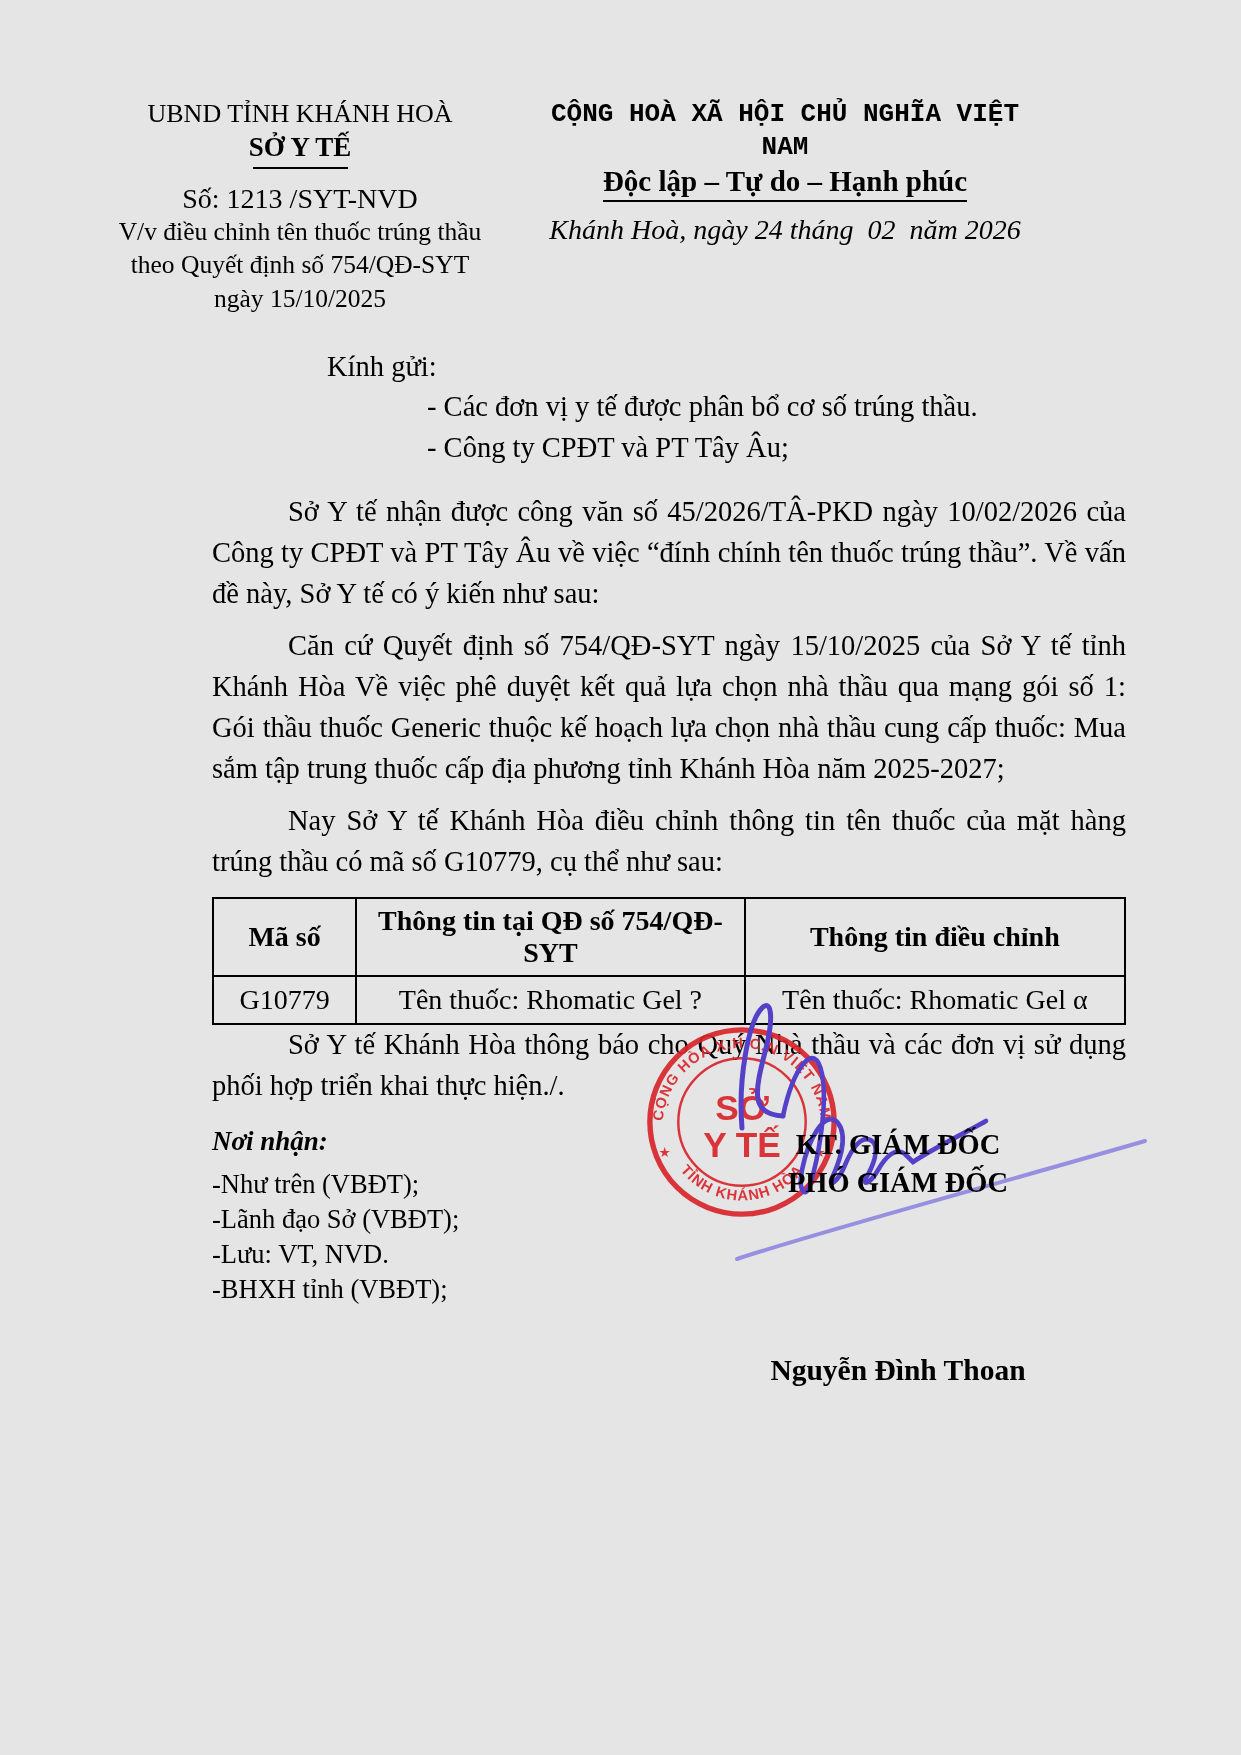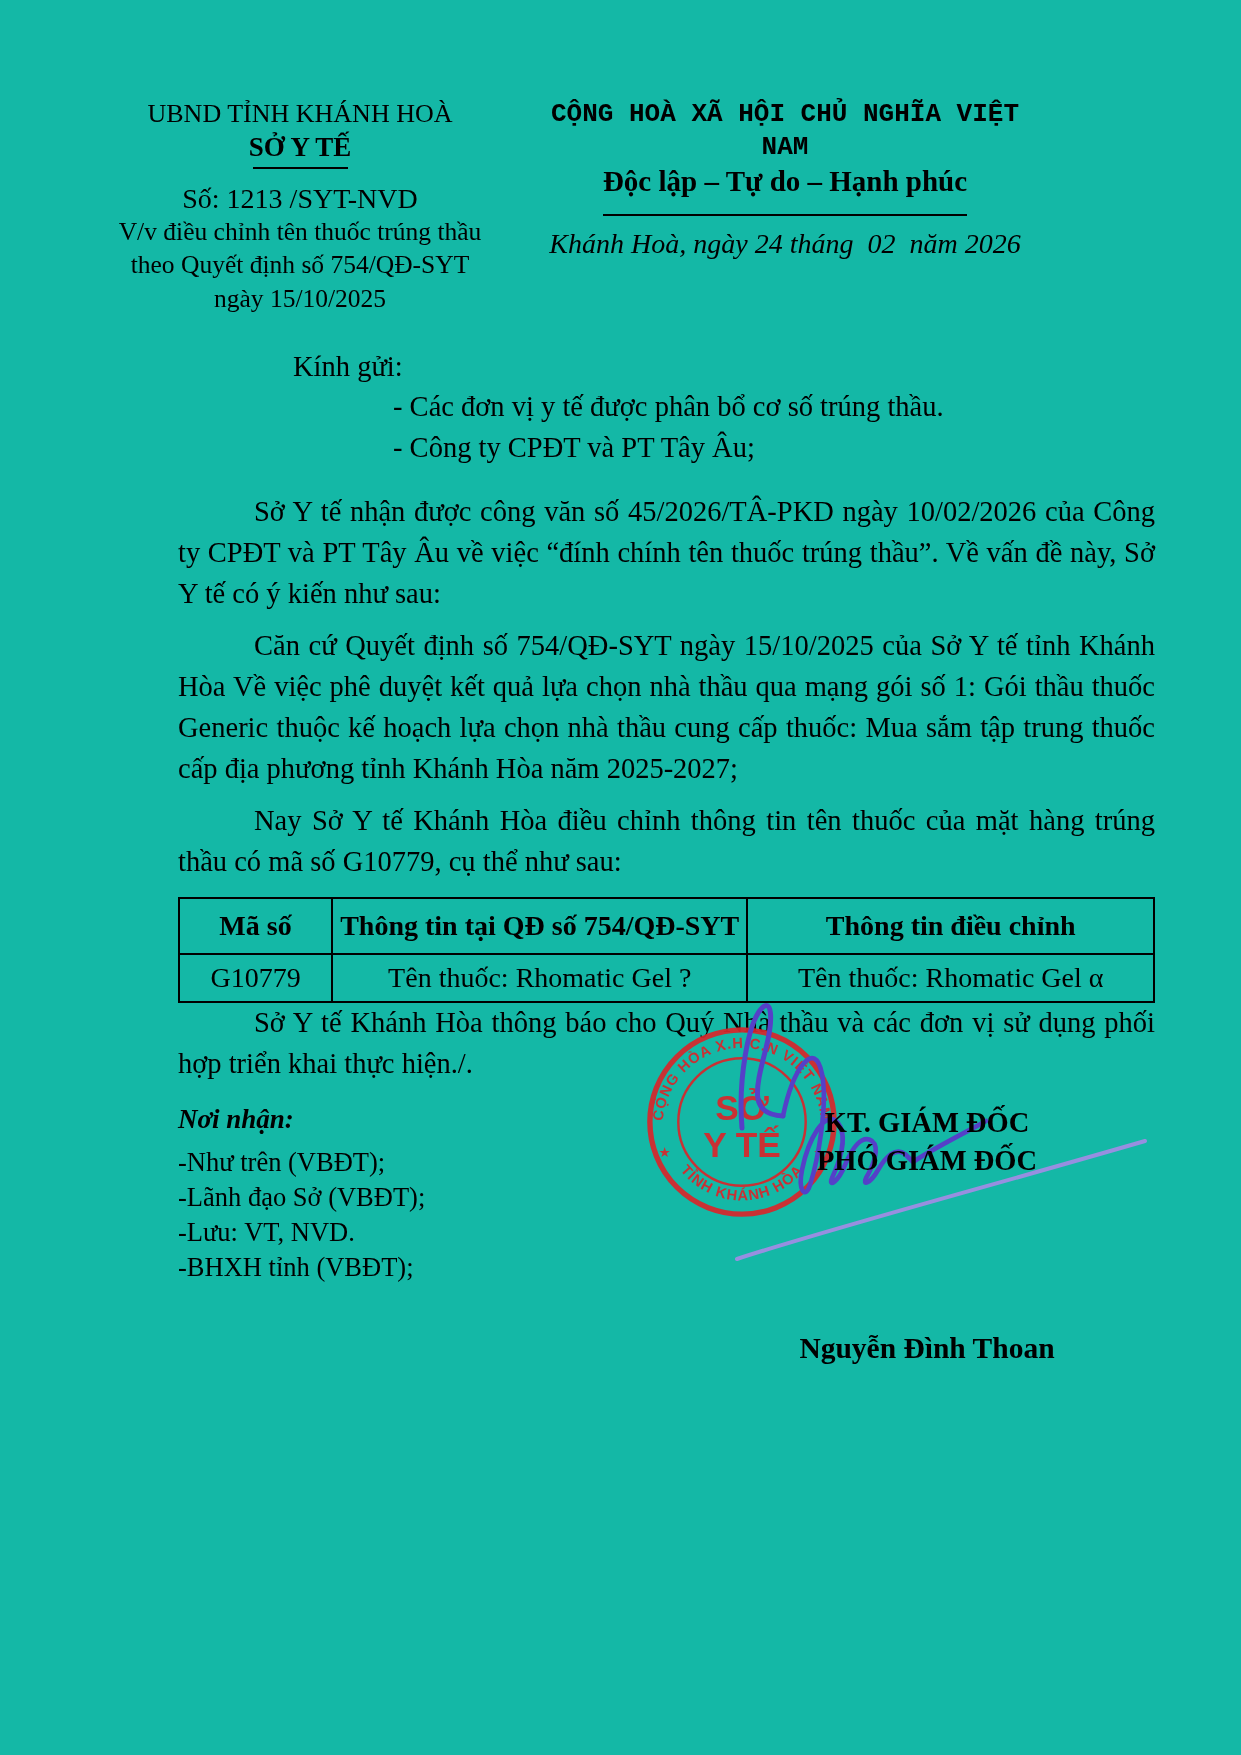--- a/index.html
+++ b/index.html
@@ -1,38 +1,38 @@
 <!DOCTYPE html>
 <html><head>
 <meta charset="utf-8">
 <style>
   html,body{margin:0;padding:0;background:#ffffff;}
   .page{
     position:relative;
     width:1241px;height:1755px;
-    background:#14b8a6;
+    background:#e5e5e5;
     font-family:"Liberation Serif","DejaVu Serif",serif;
     color:#000;
     overflow:hidden;
   }
   
   .header{display:flex;padding:98px 0 0 90px;}
   .h-left{width:420px;text-align:center;}
   .h-right{width:490px;margin-left:30px;text-align:center;}
   .h-left .org{font-size:26px;line-height:1.25;}
   .h-left .dept{font-size:27px;font-weight:bold;line-height:1.25;}
   .dept-underline{width:95px;height:0;border-bottom:2px solid #000;margin:3px auto 0 auto;}
   .h-left .doc-number{font-size:28px;margin-top:14px;white-space:pre;}
   .h-left .subject{font-size:25.5px;line-height:1.3;}
   .h-right .national{font-size:26px;font-weight:bold;line-height:1.25;font-family:Liberation Mono, monospace;}
   .h-right .motto{display:inline-block;font-size:29px;font-weight:bold;
-                  border-bottom:2.5px solid #000;padding-bottom:16px;line-height:1.15;margin-top:2px;}
+                  border-bottom:2.5px solid #000;padding-bottom:2px;line-height:1.15;margin-top:2px;}
   .h-right .dateline{font-size:28px;font-style:italic;margin-top:12px;white-space:pre;}
   
-  .content{padding:0 86px 0 178px;}
+  .content{padding:0 115px 0 178px;margin-left:34px;}
   .kinh-gui{margin-top:32px;font-size:28.5px;line-height:1.42;}
   .kinh-gui .label{padding-left:115px;}
   .kinh-gui .rcpt{padding-left:215px;}
   .paras{margin-top:24px;}
   p.body-p{
     margin:0 0 12px 0;
     font-size:28.5px;line-height:1.43;
     text-align:justify;text-indent:76px;
   }
   

